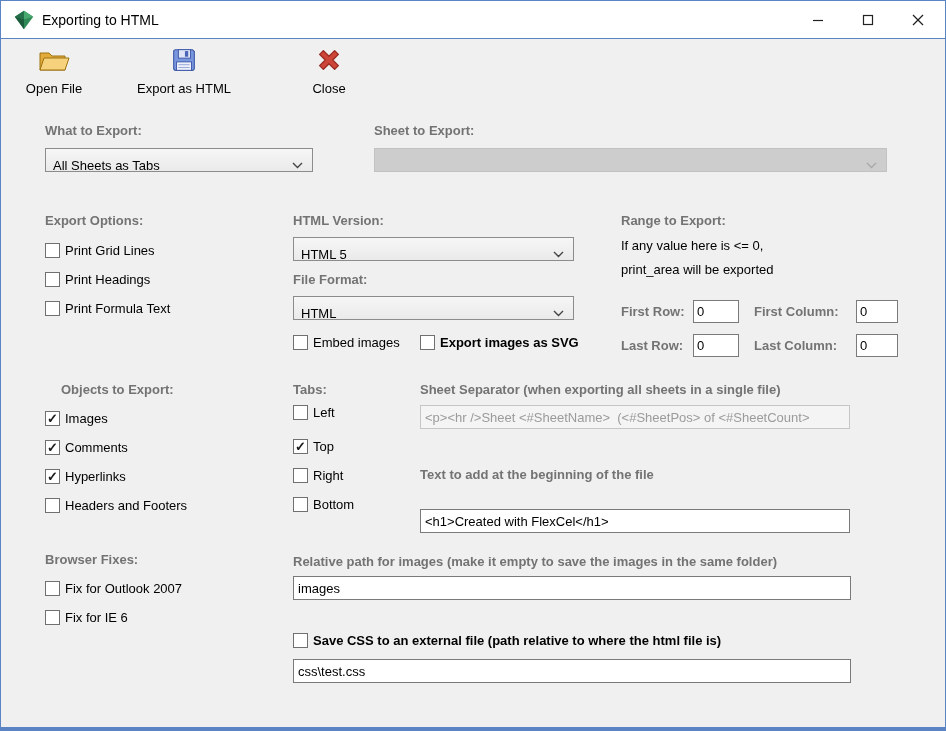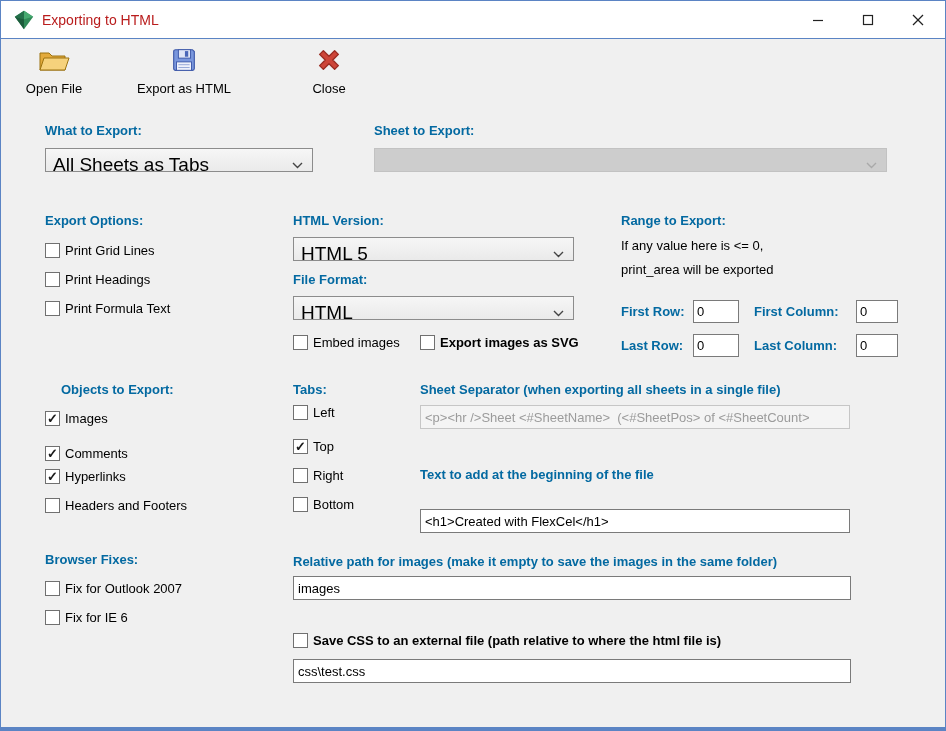--- a/index.html
+++ b/index.html
@@ -3,34 +3,34 @@
 <meta charset="utf-8">
 <style>
   html,body{margin:0;padding:0;background:#d8d8d8;font-family:"Liberation Sans",sans-serif;}
   .window{position:relative;width:946px;height:731px;box-sizing:border-box;background:#f0f0f0;
           border:1px solid #5b84c4;border-bottom:4px solid #5b84c4;overflow:hidden;}
   .abs{position:absolute;}
   
   .titlebar{position:absolute;left:0;top:0;width:100%;height:38px;background:#ffffff;
             border-bottom:1px solid #5b84c4;box-sizing:border-box;display:flex;align-items:center;}
   .app-icon{margin-left:13px;display:flex;align-items:center;}
-  .title-text{margin-left:8px;font-size:14px;color:#b91c1c;}
+  .title-text{margin-left:8px;font-size:14px;color:#000000;}
   .win-controls{position:absolute;right:2px;top:0;height:37px;display:flex;}
   .winbtn{width:50px;height:37px;display:flex;align-items:center;justify-content:center;}
   
   .toolbar{position:absolute;left:1px;top:39px;width:944px;height:66px;background:#f0f0f0;}
   .tbtn{position:absolute;display:flex;flex-direction:column;align-items:center;gap:3px;
         font-size:13px;color:#000;cursor:default;}
   
-  .lbl{font-size:13px;font-weight:bold;color:#0369a1;white-space:nowrap;}
+  .lbl{font-size:13px;font-weight:bold;color:#737373;white-space:nowrap;}
   .txt{font-size:13px;color:#000;white-space:nowrap;}
   
   .combo{box-sizing:border-box;height:24px;border:1px solid #8c8c8c;
          background:linear-gradient(#f6f6f6,#eaeaea);display:flex;align-items:center;
-         justify-content:space-between;padding:10px 9px 0 7px;font-size:19px;color:#000;}
+         justify-content:space-between;padding:10px 9px 0 7px;font-size:13px;color:#000;}
   .combo.disabled{background:#cdcdcd;border-color:#c2c2c2;}
   .combo.disabled .chev polyline{stroke:#a9a9a9;}
   .chev{display:flex;align-items:center;}
   
   .ti{box-sizing:border-box;height:24px;border:1px solid #7a7a7a;background:#fff;
       font-family:"Liberation Sans",sans-serif;font-size:13px;color:#000;padding:0 4px;outline:none;}
   .ti.disabled{border-color:#c6c6c6;background:#f4f4f4;color:#9b9b9b;}
   .ti.small{height:23px;padding:0 3px;}
   
   .cb{display:flex;align-items:center;gap:5px;font-size:13px;color:#000;white-space:nowrap;}
@@ -180,21 +180,21 @@
   <div class="lbl abs" style="left:620px;top:337px;">Last Row:</div>
   <input class="ti small abs" style="left: 692px; top: 333px; width: 46px;" value="0">
   <div class="lbl abs" style="left:753px;top:337px;">Last Column:</div>
   <input class="ti small abs" style="left: 855px; top: 333px; width: 42px;" value="0">
 
   <div class="lbl abs" style="left:60px;top:381px;">Objects to Export:</div>
   <div class="cb abs" style="left:44px;top:410px;">
     <span class="box checked"></span>
     <span>Images</span>
   </div>
-  <div class="cb abs" style="left:44px;top:439px;margin-top:6px;">
+  <div class="cb abs" style="left:44px;top:439px;">
     <span class="box checked"></span>
     <span>Comments</span>
   </div>
   <div class="cb abs" style="left:44px;top:468px;">
     <span class="box checked"></span>
     <span>Hyperlinks</span>
   </div>
   <div class="cb abs" style="left:44px;top:497px;">
     <span class="box"></span>
     <span>Headers and Footers</span>

